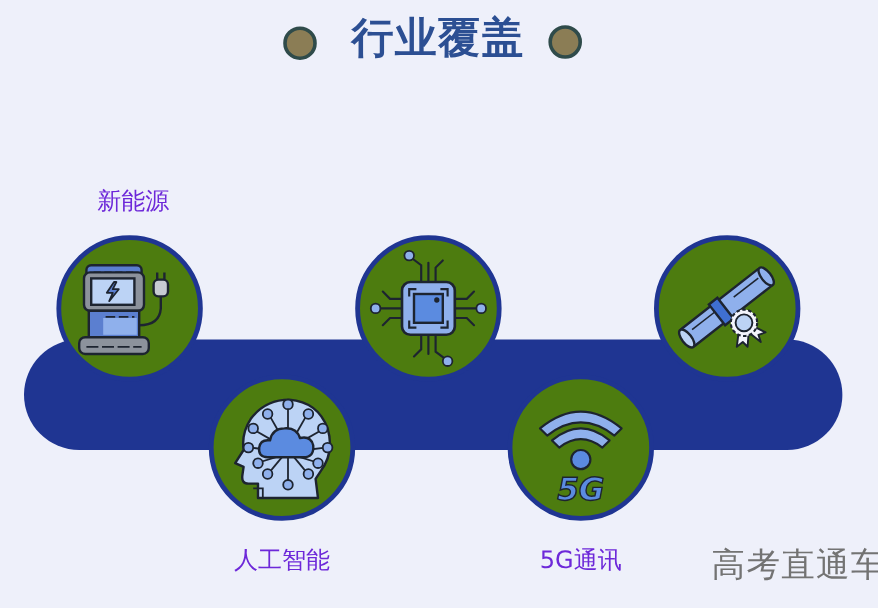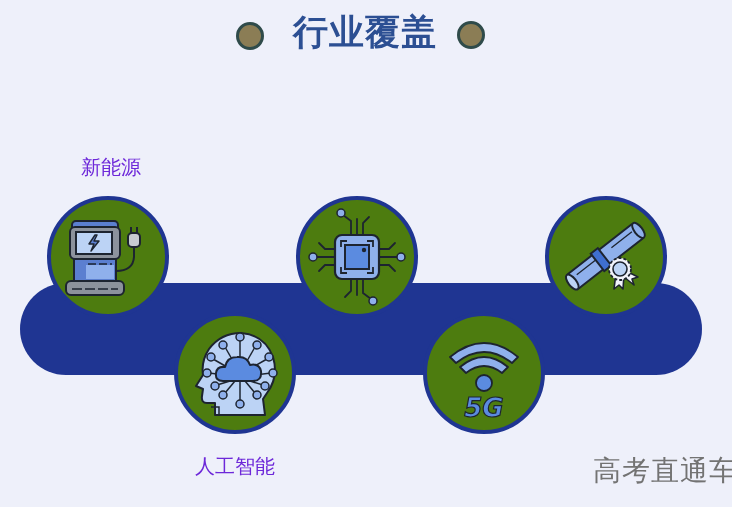--- a/index.html
+++ b/index.html
@@ -159,20 +159,21 @@
   <div class="node" style="left:423px; top:312px;">
     <div class="circle">
       <svg viewBox="0 0 100 100">
         <path d="M16 34 Q50 6 84 34 L78 40 Q50 18 22 40 Z" fill="#8fb0ec" stroke="#1d2430" stroke-width="1.8" stroke-linejoin="round"></path>
         <path d="M26 44 Q50 24 74 44 L68 50 Q50 36 32 50 Z" fill="#8fb0ec" stroke="#1d2430" stroke-width="1.8" stroke-linejoin="round"></path>
         <circle cx="50" cy="60" r="8" fill="#5b8be0" stroke="#1d2430" stroke-width="1.8"></circle>
         <text x="50" y="94" text-anchor="middle" font-family="DejaVu Sans, sans-serif" font-weight="bold" font-size="26" fill="#5b8be0" stroke="#1d2430" stroke-width="1.2">5G</text>
       </svg>
     </div>
   </div>
+  <div class="label" style="left:404px; top:451px;">5G通讯</div>
 
   <div class="node" style="left:545px; top:196px;">
     <div class="circle">
       <svg viewBox="0 0 100 100">
         <g transform="rotate(-38 50 50)">
           <rect x="8" y="40" width="84" height="18" rx="2" fill="#8fb0ec" stroke="#1d2430" stroke-width="2"></rect>
           <ellipse cx="8" cy="49" rx="4" ry="9" fill="#bcd3f5" stroke="#1d2430" stroke-width="2"></ellipse>
           <ellipse cx="92" cy="49" rx="4" ry="9" fill="#8fb0ec" stroke="#1d2430" stroke-width="2"></ellipse>
           <line x1="16" y1="46" x2="40" y2="46" stroke="#1d2430" stroke-width="1.3"></line>
           <line x1="60" y1="46" x2="86" y2="46" stroke="#1d2430" stroke-width="1.3"></line>

